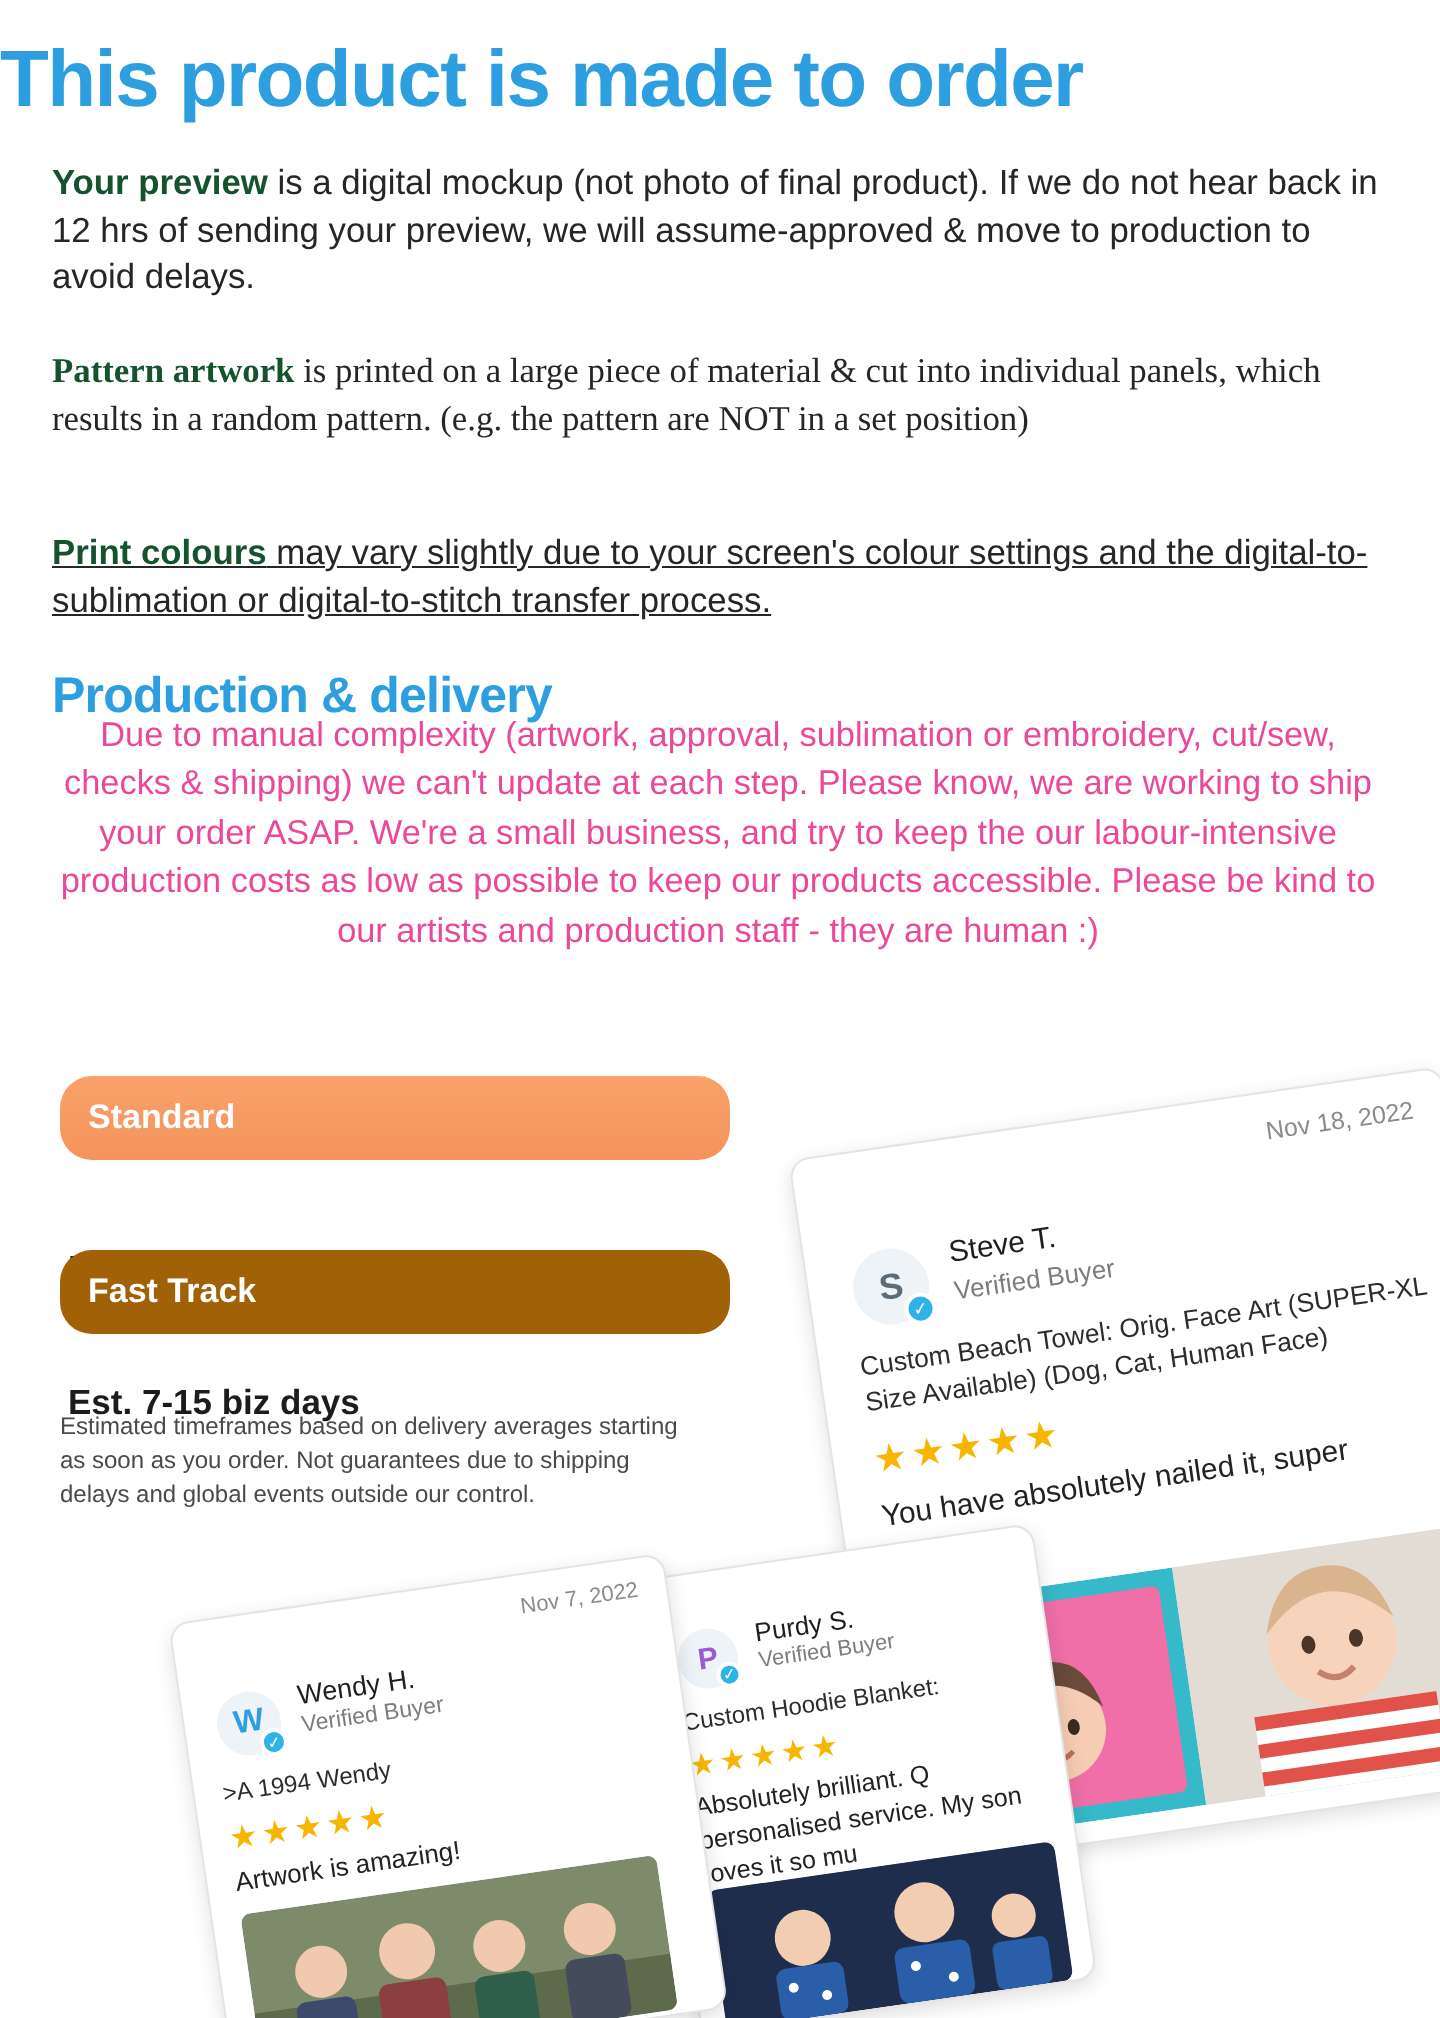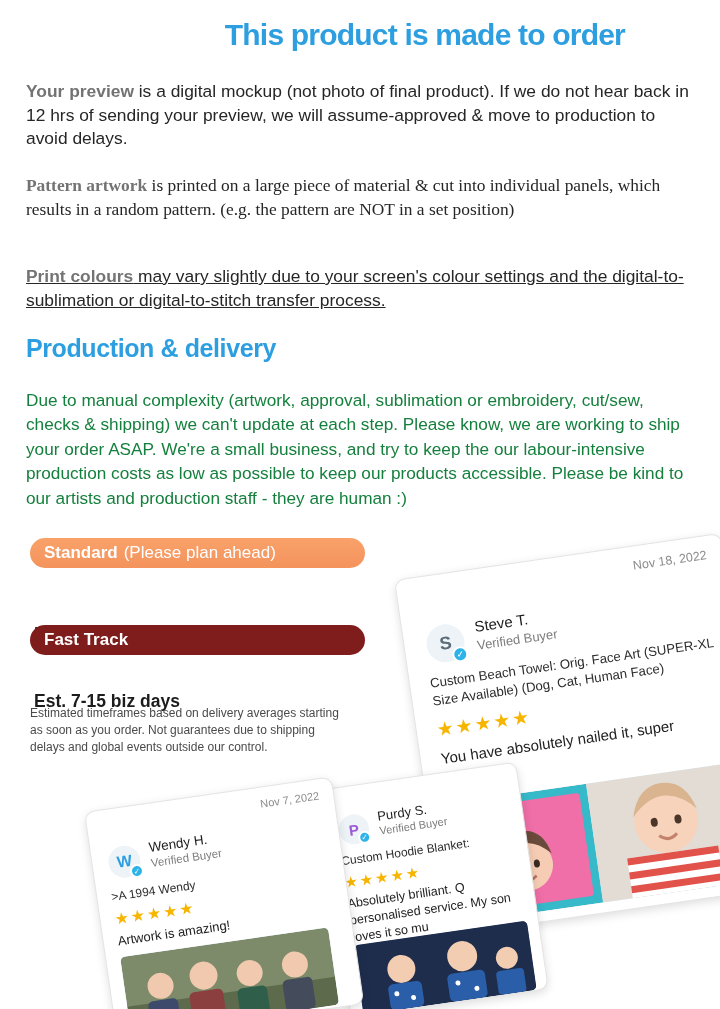--- a/index.html
+++ b/index.html
@@ -12,82 +12,83 @@
     font-family: "Liberation Sans", sans-serif;
     overflow: hidden;
     color: #2b2b2b;
   }
 
   
   .h1 {
     position: absolute;
     left: 0; top: 18px;
     width: 625px;
-    text-align: right;
-    font-size: 30px;
+    text-align: left;
+    font-size: 40px;
     font-weight: bold;
     letter-spacing: -0.8px;
     color: #2d9fe0;
   }
 
   
   .para {
     position: absolute;
     left: 26px;
     width: 672px;
     font-size: 17.4px;
     line-height: 1.36;
     font-weight: bold;
     color: #262626;
   }
   .para.p1 { top: 80px; }
   .para.p2 { top: 174px; font-family: Liberation Serif, serif; }
   .para.p3 { top: 265px; text-decoration: underline; }
-  .hl { color: #737373; margin-top: 33px; }
+  .hl { color: #14532d; margin-top: 33px; }
   .nb { font-weight: normal; }
 
   
   .h2 {
     position: absolute;
     left: 26px; top: 334px;
     font-size: 25px;
     font-weight: bold;
     color: #2d9fe0;
     letter-spacing: -0.4px;
   }
 
   .prod-body {
     position: absolute;
-    left: 26px; top: 388px;
+    left: 26px; top: 355px;
     width: 666px;
     font-size: 17.2px;
     line-height: 1.42;
-    color: #15803d;
+    color: #ec4899;
+    text-align: center;
   }
 
   
   .pill {
     position: absolute;
-    height: 30px;
+    height: 42px;
     border-radius: 16px;
     display: flex;
     align-items: center;
     padding: 0 14px;
     font-size: 17px;
     color: #ffffff;
   }
   .pill .strong { font-weight: bold; }
   .pill .light { font-weight: normal; margin-left: 6px; }
   .pill-standard {
     left: 30px; top: 538px; width: 335px;
     background: linear-gradient(180deg, #f9a26a 0%, #f4935c 100%);
   }
   .pill-fast {
     left: 30px; top: 625px; width: 335px;
-    background: #7f1d1d;
+    background: #a16207;
     font-weight: bold;
   }
   .est {
     position: absolute;
     left: 34px;
     font-size: 17.5px;
     font-weight: bold;
     color: #1c1c1c;
   }
   .est-standard { top: 580px; margin-top: 44px; }
@@ -215,21 +216,20 @@
 
 <div class="para p3">
   <span class="hl">Print colours</span><span class="nb"> may vary slightly due to your screen's colour settings and the digital-to-sublimation or digital-to-stitch transfer process.</span>
 </div>
 
 <div class="h2">Production &amp; delivery</div>
 <div class="prod-body">Due to manual complexity (artwork, approval, sublimation or embroidery, cut/sew, checks &amp; shipping) we can't update at each step. Please know, we are working to ship your order ASAP. We're a small business, and try to keep the our labour-intensive production costs as low as possible to keep our products accessible. Please be kind to our artists and production staff - they are human :)</div>
 
 <div class="pill pill-standard">
   <span class="strong">Standard</span>
-  <span class="light">(Please plan ahead)</span>
 </div>
 <div class="est est-standard">Est. 14-21 biz days</div>
 
 <div class="pill pill-fast">
   <span class="strong">Fast Track</span>
 </div>
 <div class="est est-fast">Est. 7-15 biz days</div>
 
 <div class="fineprint">Estimated timeframes based on delivery averages starting as soon as you order. Not guarantees due to shipping delays and global events outside our control.</div>
 

